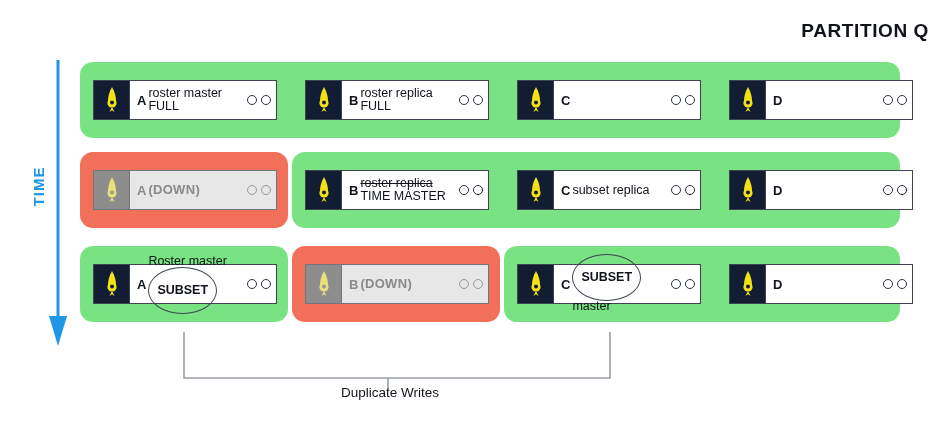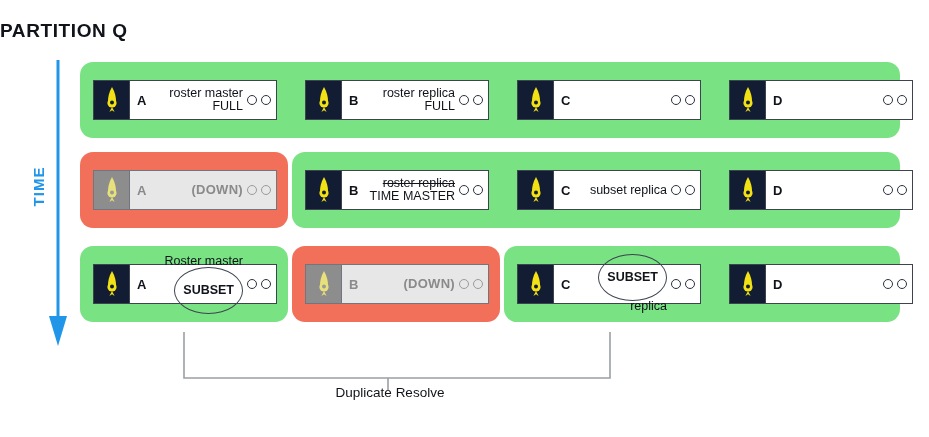--- a/index.html
+++ b/index.html
@@ -8,21 +8,21 @@
     background:#ffffff;
     font-family:"Liberation Sans", sans-serif;
     overflow:hidden;
     position:relative;
   }
   #stage{position:absolute;left:0;top:0;width:929px;height:437px;}
 
   
   .title{
     position:absolute;left:0;top:20px;width:929px;
-    text-align:left;
+    text-align:right;
     font-size:19px;font-weight:bold;letter-spacing:.6px;
     color:#10131a;
   }
 
   
   .time-axis{position:absolute;left:24px;top:58px;width:62px;height:290px;}
   .time-label{
     position:absolute;left:-26px;top:120px;width:80px;
     text-align:center;
     transform:rotate(-90deg);
@@ -72,21 +72,21 @@
   }
   .node-letter{
     font-size:13px;font-weight:bold;color:#10131a;
     flex:0 0 auto;
     line-height:1;
   }
   .node.down .node-letter{color:#8a8a8a;font-weight:bold;}
 
   .node-text{
     flex:1 1 auto;
-    text-align:right;
+    text-align:left;
     font-size:12.5px;color:#10131a;
     line-height:1.02;
     padding:0 2px;
     white-space:nowrap;
     position:relative;
   }
   .node-text .l1,.node-text .l2{display:block;}
   .node-text .strike{text-decoration:line-through;}
   .node-text.down-text{color:#8a8a8a;font-size:13px;letter-spacing:.3px;font-weight:bold;}
   .node-text .oval{
@@ -347,21 +347,21 @@
             <path d="M8 0 C5 5 4 10 4 14 L12 14 C12 10 11 5 8 0 Z" fill="#f2e215"></path>
             <circle cx="8" cy="16" r="4.6" fill="#f2e215"></circle>
             <circle cx="8" cy="15.6" r="2" fill="#121c33"></circle>
             <path d="M8 20 L5.4 25 L8 23.2 L10.6 25 Z" fill="#f2e215"></path>
           </svg>
         </div>
         <div class="node-body">
           <span class="node-letter">C</span>
           <span class="node-text">
             <span class="l1"><span class="oval">SUBSET</span></span>
-            <span class="l2">replica</span>
+            <span class="l2">master</span>
           </span>
           <span class="dots">
             <span class="dot"></span>
             <span class="dot"></span>
           </span>
         </div>
       </div>
       <div class="node" style="left: 649px; width: 184px;">
         <div class="node-icon">
           <svg width="16" height="26" viewBox="0 0 16 26">
@@ -381,16 +381,16 @@
         </div>
       </div>
     </div>
 
   <svg class="bracket" width="520" height="60" viewBox="0 0 520 60">
     <path d="M34 2 L34 48 L460 48 L460 2" fill="none" stroke="#9aa0a6" stroke-width="1.6"></path>
     <line x1="238" y1="48" x2="238" y2="72" stroke="#9aa0a6" stroke-width="1.6"></line>
   </svg>
 
   <div class="caption">
-    <span>Duplicate Resolve</span>
+    <span>Duplicate Writes</span>
   </div>
 
 </div>
 
 </body></html>

